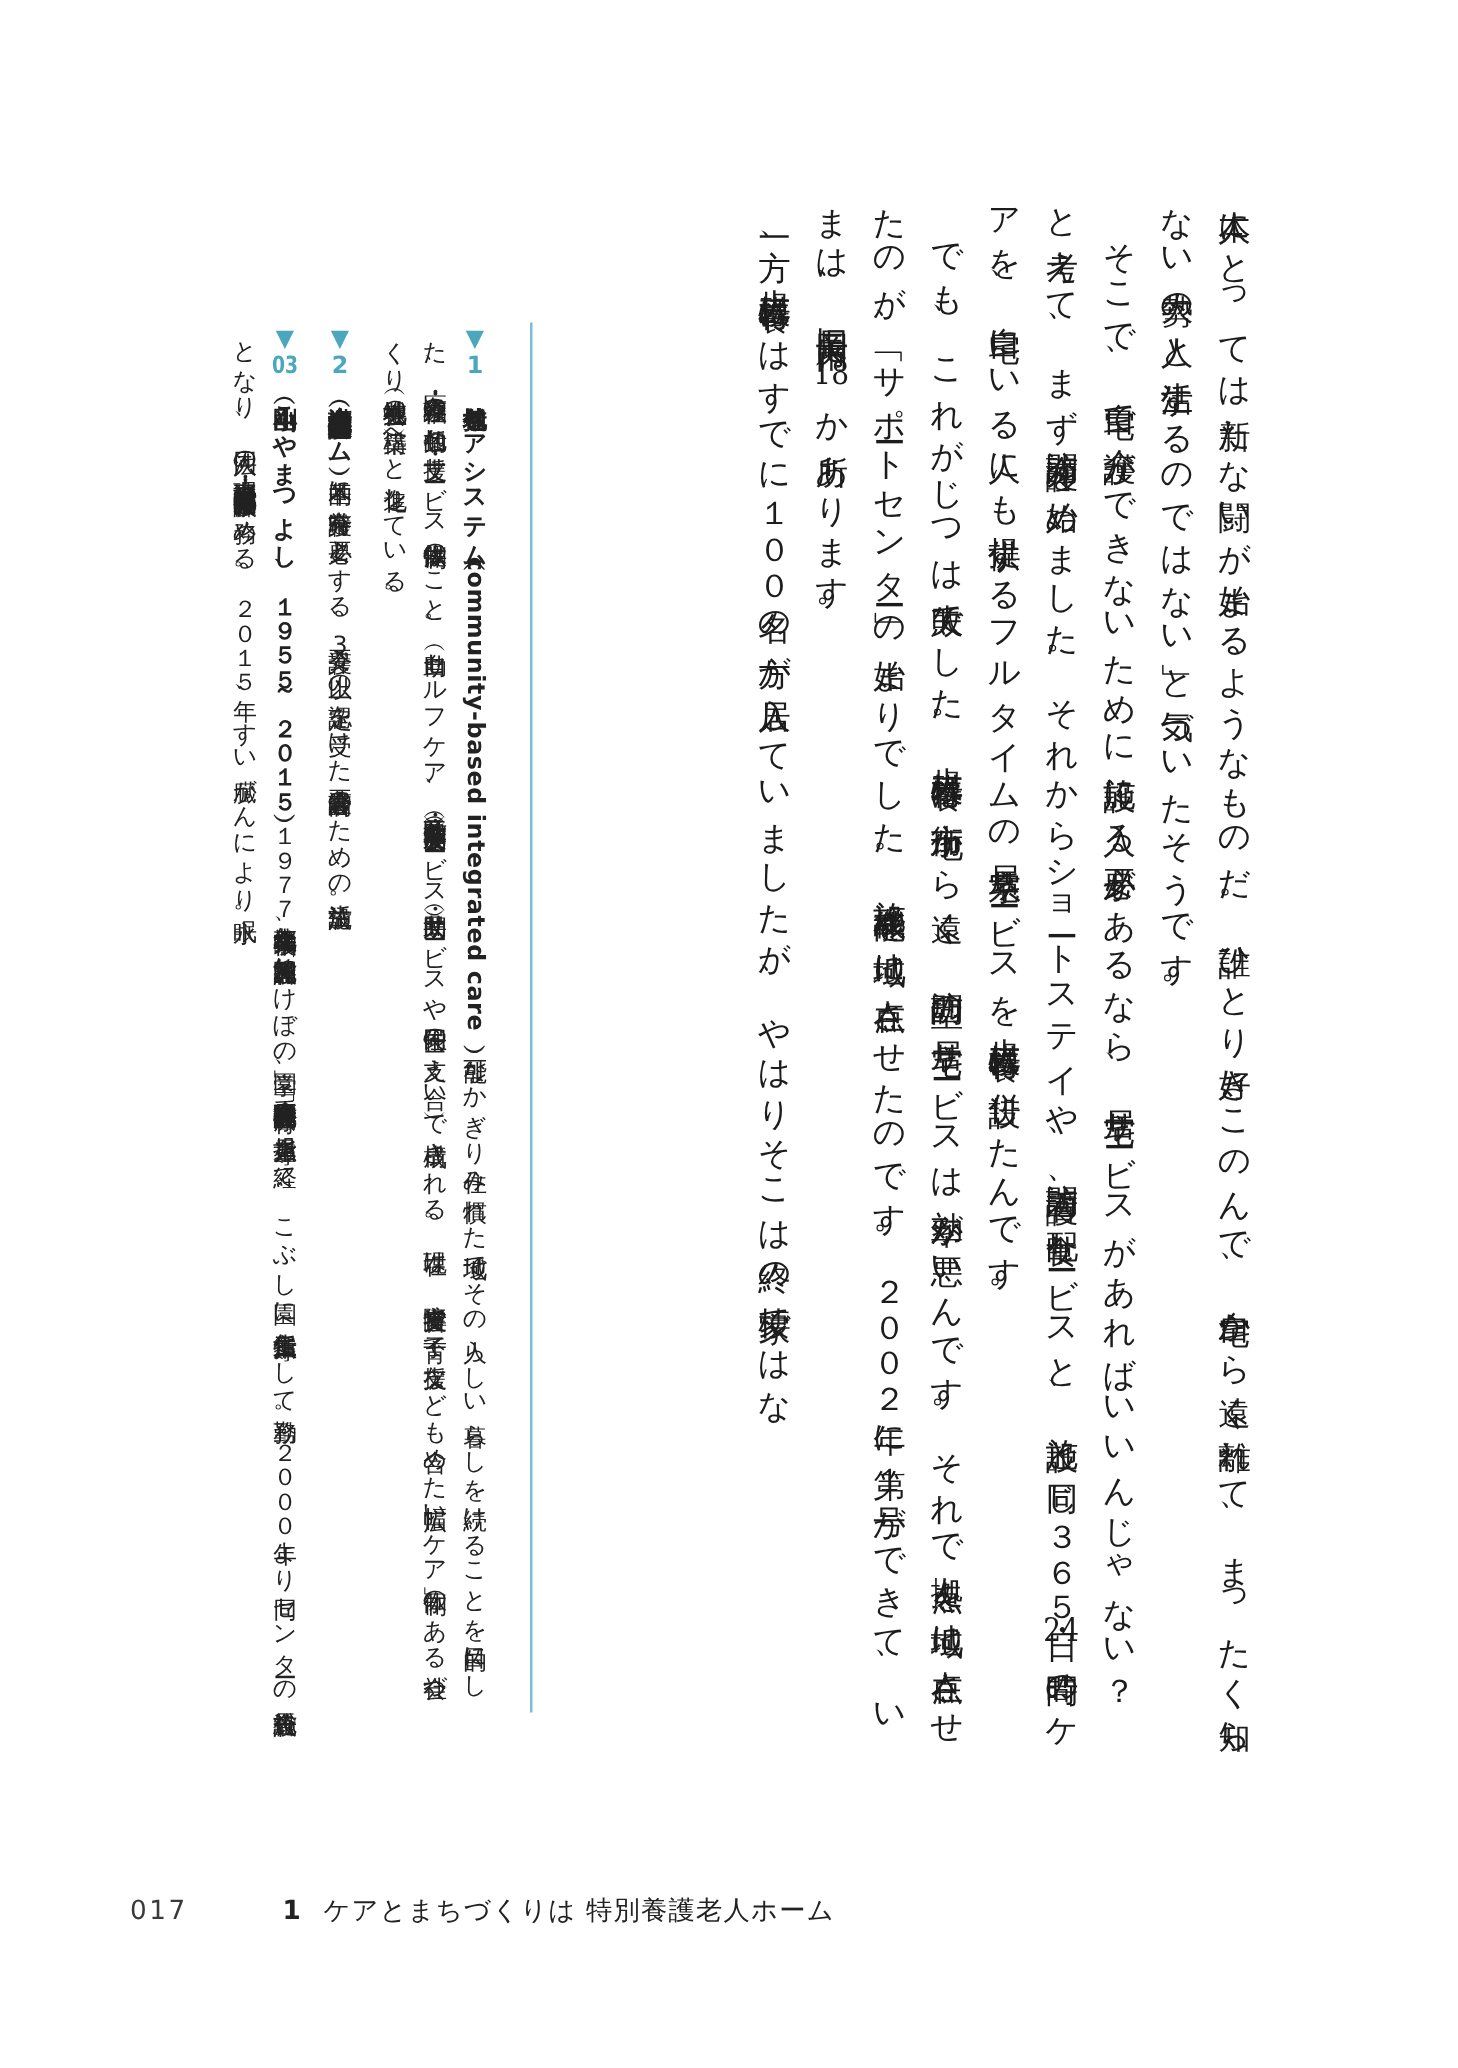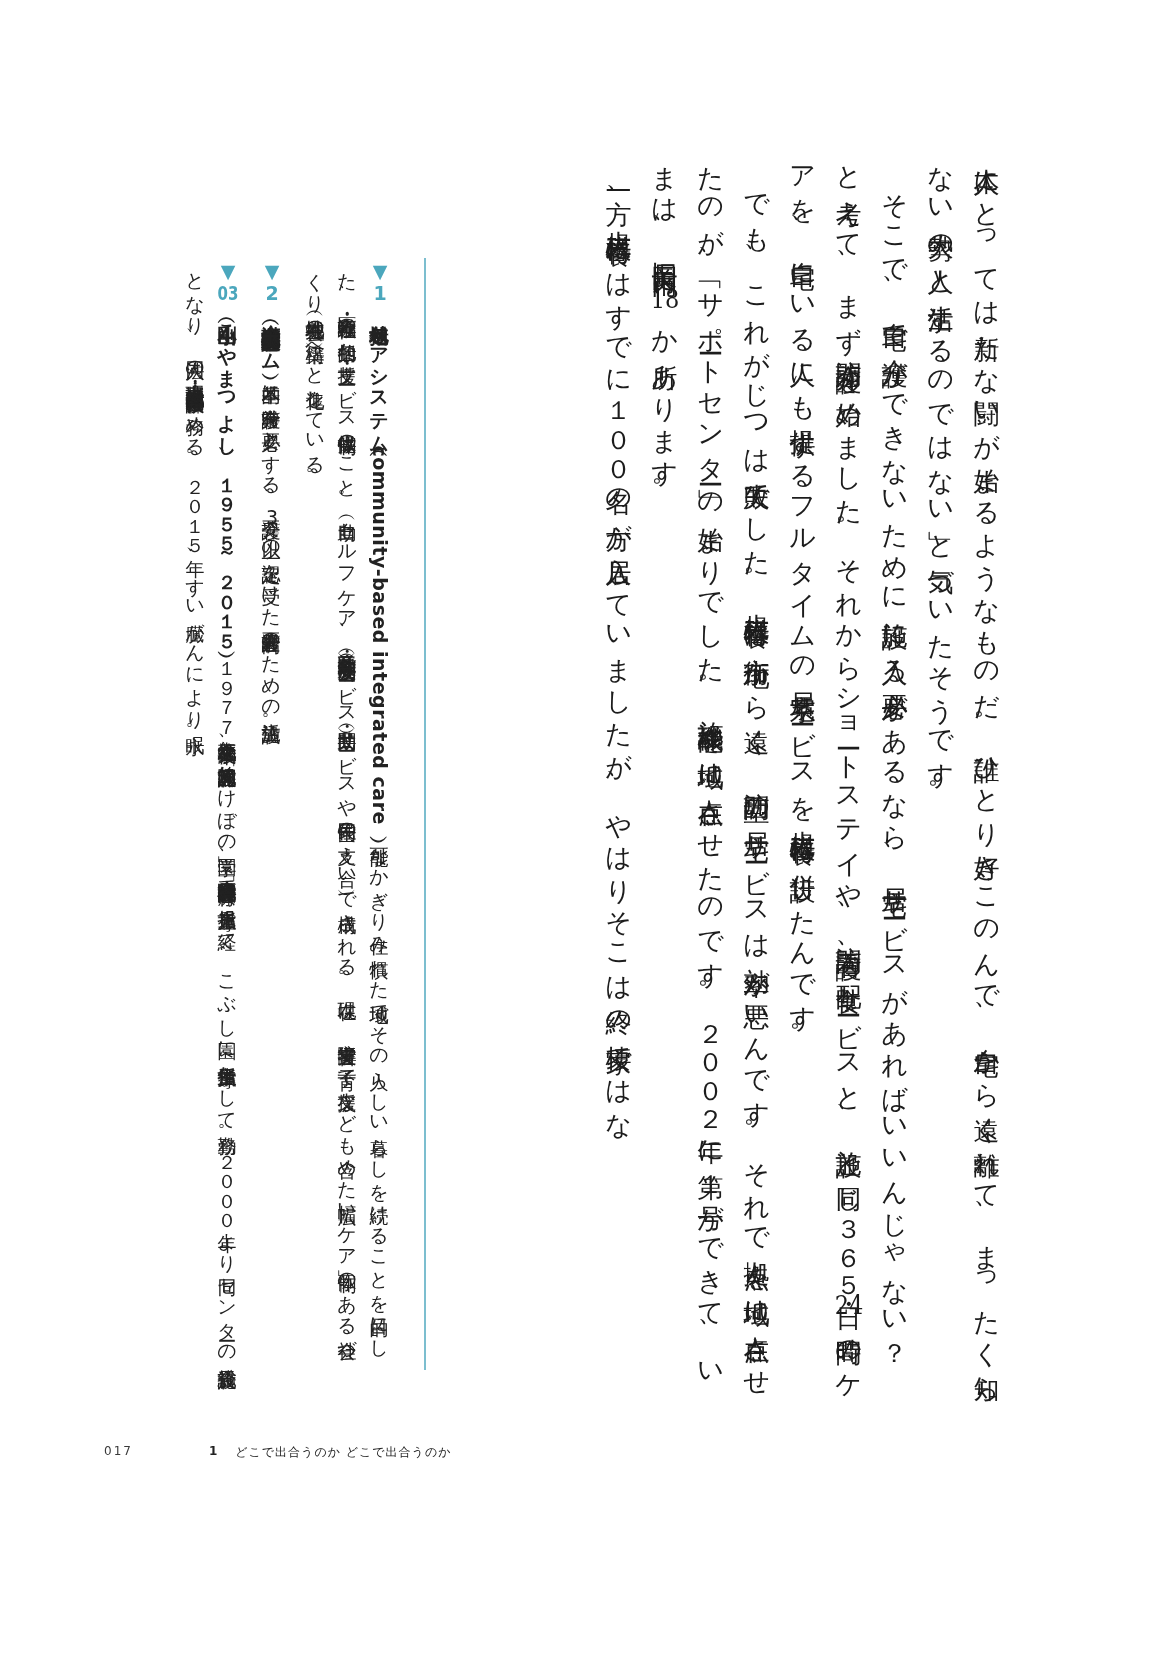--- a/index.html
+++ b/index.html
@@ -62,24 +62,24 @@
   
   #fn-rule{
     position:absolute;
     left:424px;top:258px;
     width:2px;height:1112px;
     background:var(--rule);
   }
   
   #footer{
     position:absolute;
-    left:104px;top:1444px;
-    display:flex;align-items:flex-start;
+    left:104px;top:1514px;
+    display:flex;align-items:center;
     font-family:"DejaVu Sans","Liberation Sans",sans-serif;
-    font-size:12px;color:#3a3a3a;
+    font-size:21px;color:#3a3a3a;
     white-space:pre;
   }
   #footer .pageno{letter-spacing:2px;margin-right:76px;}
   #footer .ch-num{font-weight:bold;margin-right:18px;color:#222;}
   #footer .ch-title{letter-spacing:1px;color:#222;}
 </style>
 </head>
 <body>
 
 <div class="page">
@@ -95,16 +95,16 @@
 
   <div id="footnotes" class="v">
     <div class="fn"><span class="fn-marker tcyify">▼<span class="tcy">1</span></span><span class="fn-title tcyify">地域包括ケアシステム（community-based integrated care）</span><span class="fn-body tcyify">可能なかぎり住み慣れた地域でその人らしい暮らしを続けることを目的にした、医療・介護・福祉の包括的な支援・サービス提供体制のこと。自助（セルフケア、予防）・互助（保険制度）・公助（公的サービス）・共助（民間サービスや住民同士の支え合い）で構成される。現在は、障害者支援や子育て支援なども含めた幅広い「ケア」体制のある社会づくり（地域共生社会の構築）へと進化している。</span></div>
     <div class="fn"><span class="fn-marker tcyify">▼<span class="tcy">2</span></span><span class="fn-title tcyify">介護老人福祉施設（特別養護老人ホーム）</span><span class="fn-body tcyify">基本的に常時介護を必要とする、要介護<span class="tcy">3</span>以上の認定を受けた要介護高齢者のための生活施設。</span></div>
     <div class="fn"><span class="fn-marker tcyify">▼<span class="tcy">03</span></span><span class="fn-title tcyify">小山剛（こやまつよし、１９５５～２０１５）</span><span class="fn-body tcyify">１９７７年東北福祉大学卒業後、知的障害児施設「あけぼの学園」、重症心身障害児施設「長岡療育園」の児童指導員を経て、こぶし園に主任生活指導員として勤務。２０００年より同センターの総合施設長となり、同法人の理事・評議員・執行役員・首都圏事業部相談役も務める。２０１５年、すい臓がんにより永眠。</span></div>
   </div>
 
   <div id="footer">
     <span class="pageno">017</span>
     <span class="ch-num">1</span>
-    <span class="ch-title">どこで出合うのか どこで出合うのか</span>
+    <span class="ch-title">ケアとまちづくりは 特別養護老人ホーム</span>
   </div>
 
 </div>
 
 </body></html>

